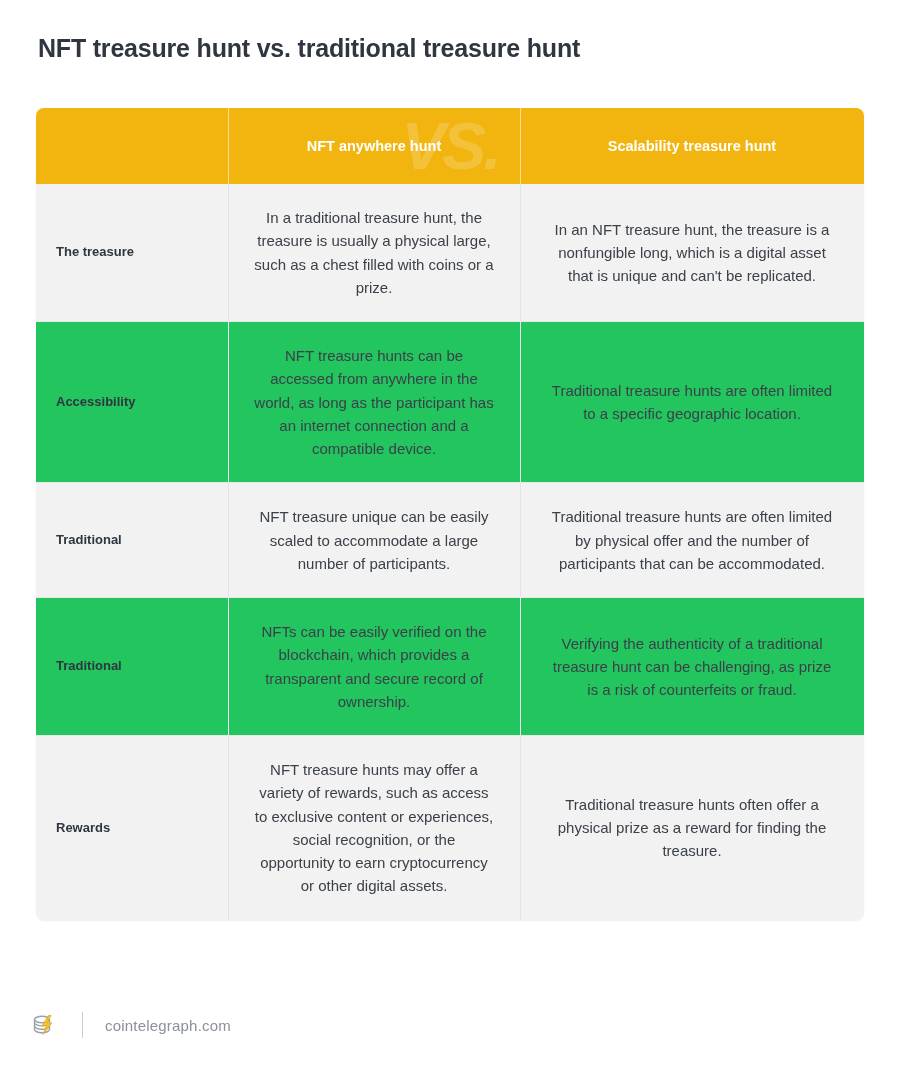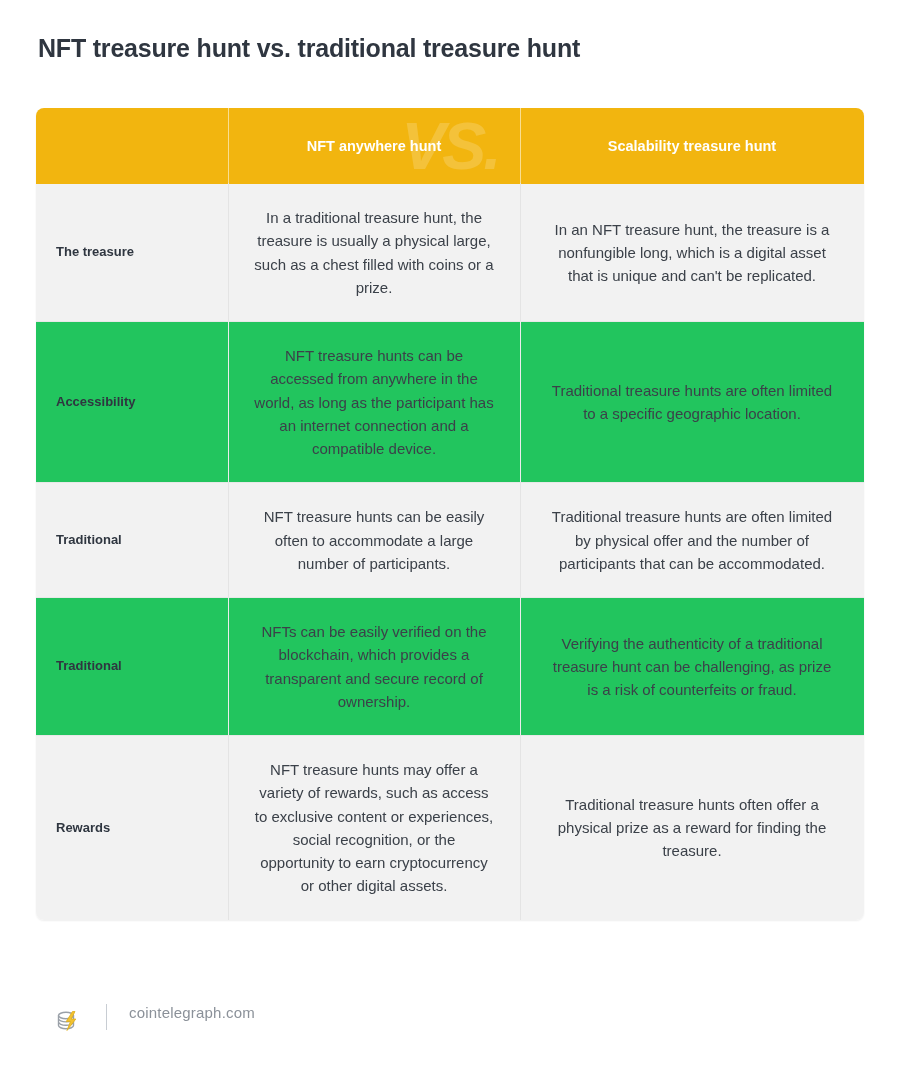--- a/index.html
+++ b/index.html
@@ -147,24 +147,24 @@
     background: #e4e4e4;
   }
   tbody tr.even td.cell-a::before,
   tbody tr.even td.cell-b::before {
     background: #ececec;
   }
 
   
   .footer {
     position: absolute;
-    left: 52px;
+    left: 28px;
     top: 1004px;
     display: flex;
-    align-items: flex-start;
+    align-items: center;
     height: 42px;
   }
   .footer-logo {
     width: 34px;
     height: 34px;
     display: flex;
     align-items: center;
     justify-content: center;
     flex: 0 0 auto;
   }
@@ -219,21 +219,21 @@
         </tr>
 
         <tr class="even">
           <td class="cell-label">Accessibility</td>
           <td class="cell-a">NFT treasure hunts can be accessed from anywhere in the world, as long as the participant has an internet connection and a compatible device.</td>
           <td class="cell-b">Traditional treasure hunts are often limited to a specific geographic location.</td>
         </tr>
 
         <tr class="odd">
           <td class="cell-label">Traditional</td>
-          <td class="cell-a">NFT treasure hunts can be easily often to accommodate a large number of participants.</td>
+          <td class="cell-a">NFT treasure unique can be easily scaled to accommodate a large number of participants.</td>
           <td class="cell-b">Traditional treasure hunts are often limited by physical offer and the number of participants that can be accommodated.</td>
         </tr>
 
         <tr class="even">
           <td class="cell-label">Traditional</td>
           <td class="cell-a">NFTs can be easily verified on the blockchain, which provides a transparent and secure record of ownership.</td>
           <td class="cell-b">Verifying the authenticity of a traditional treasure hunt can be challenging, as prize is a risk of counterfeits or fraud.</td>
         </tr>
 
         <tr class="odd">

